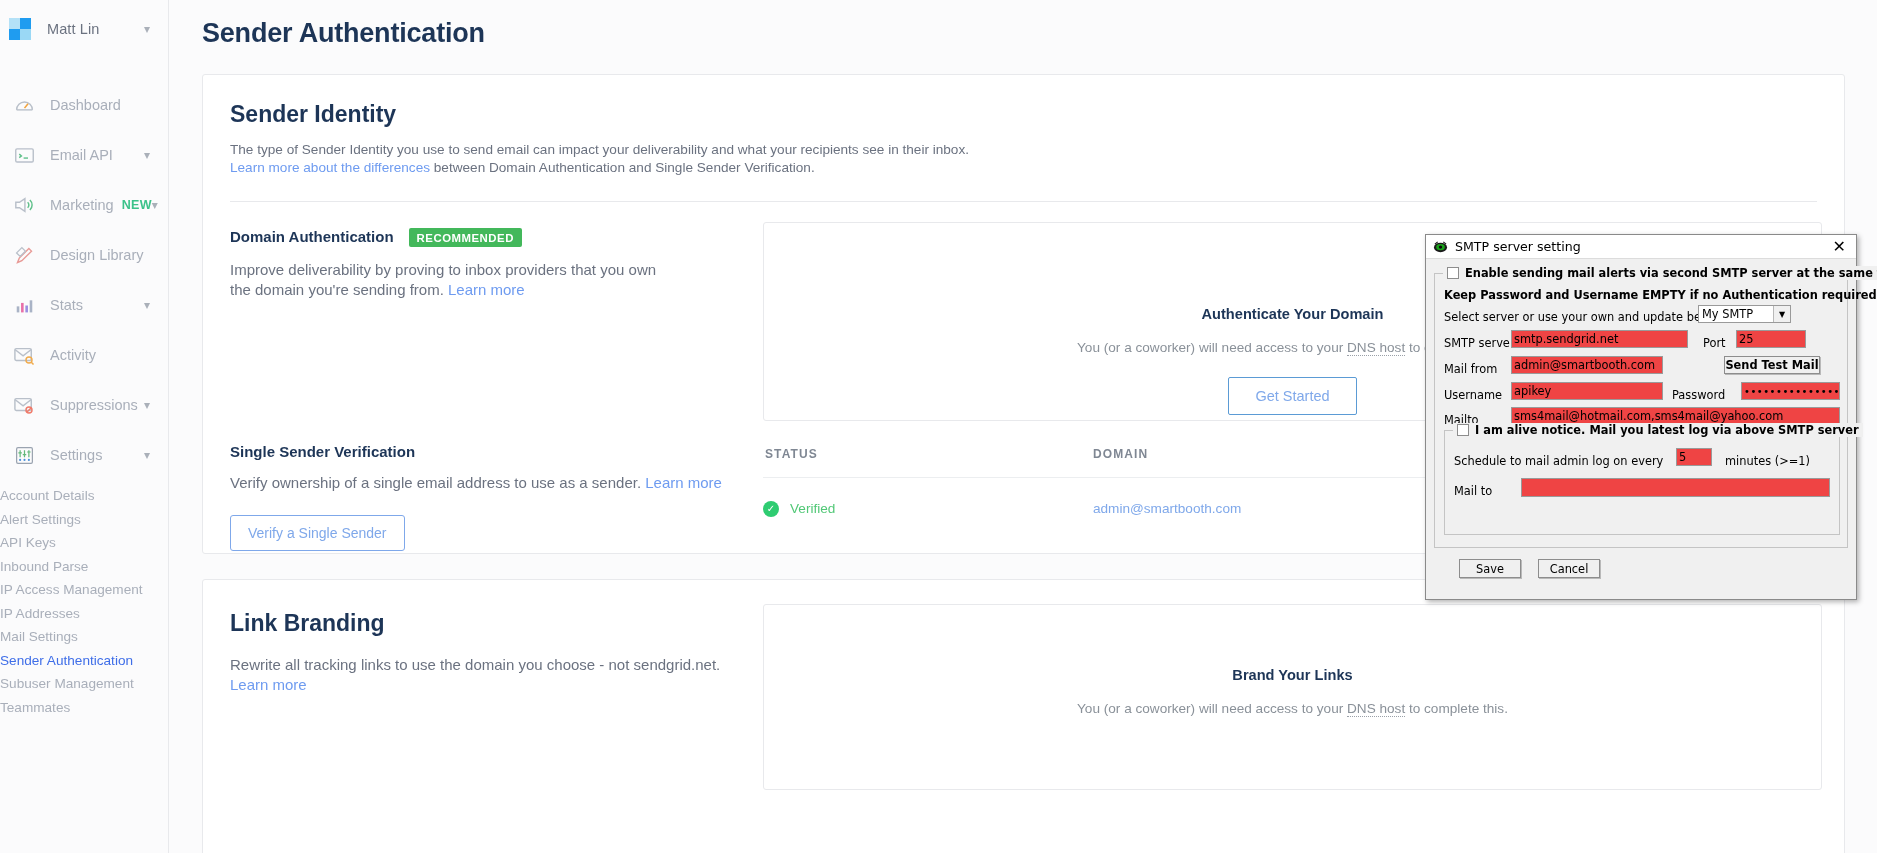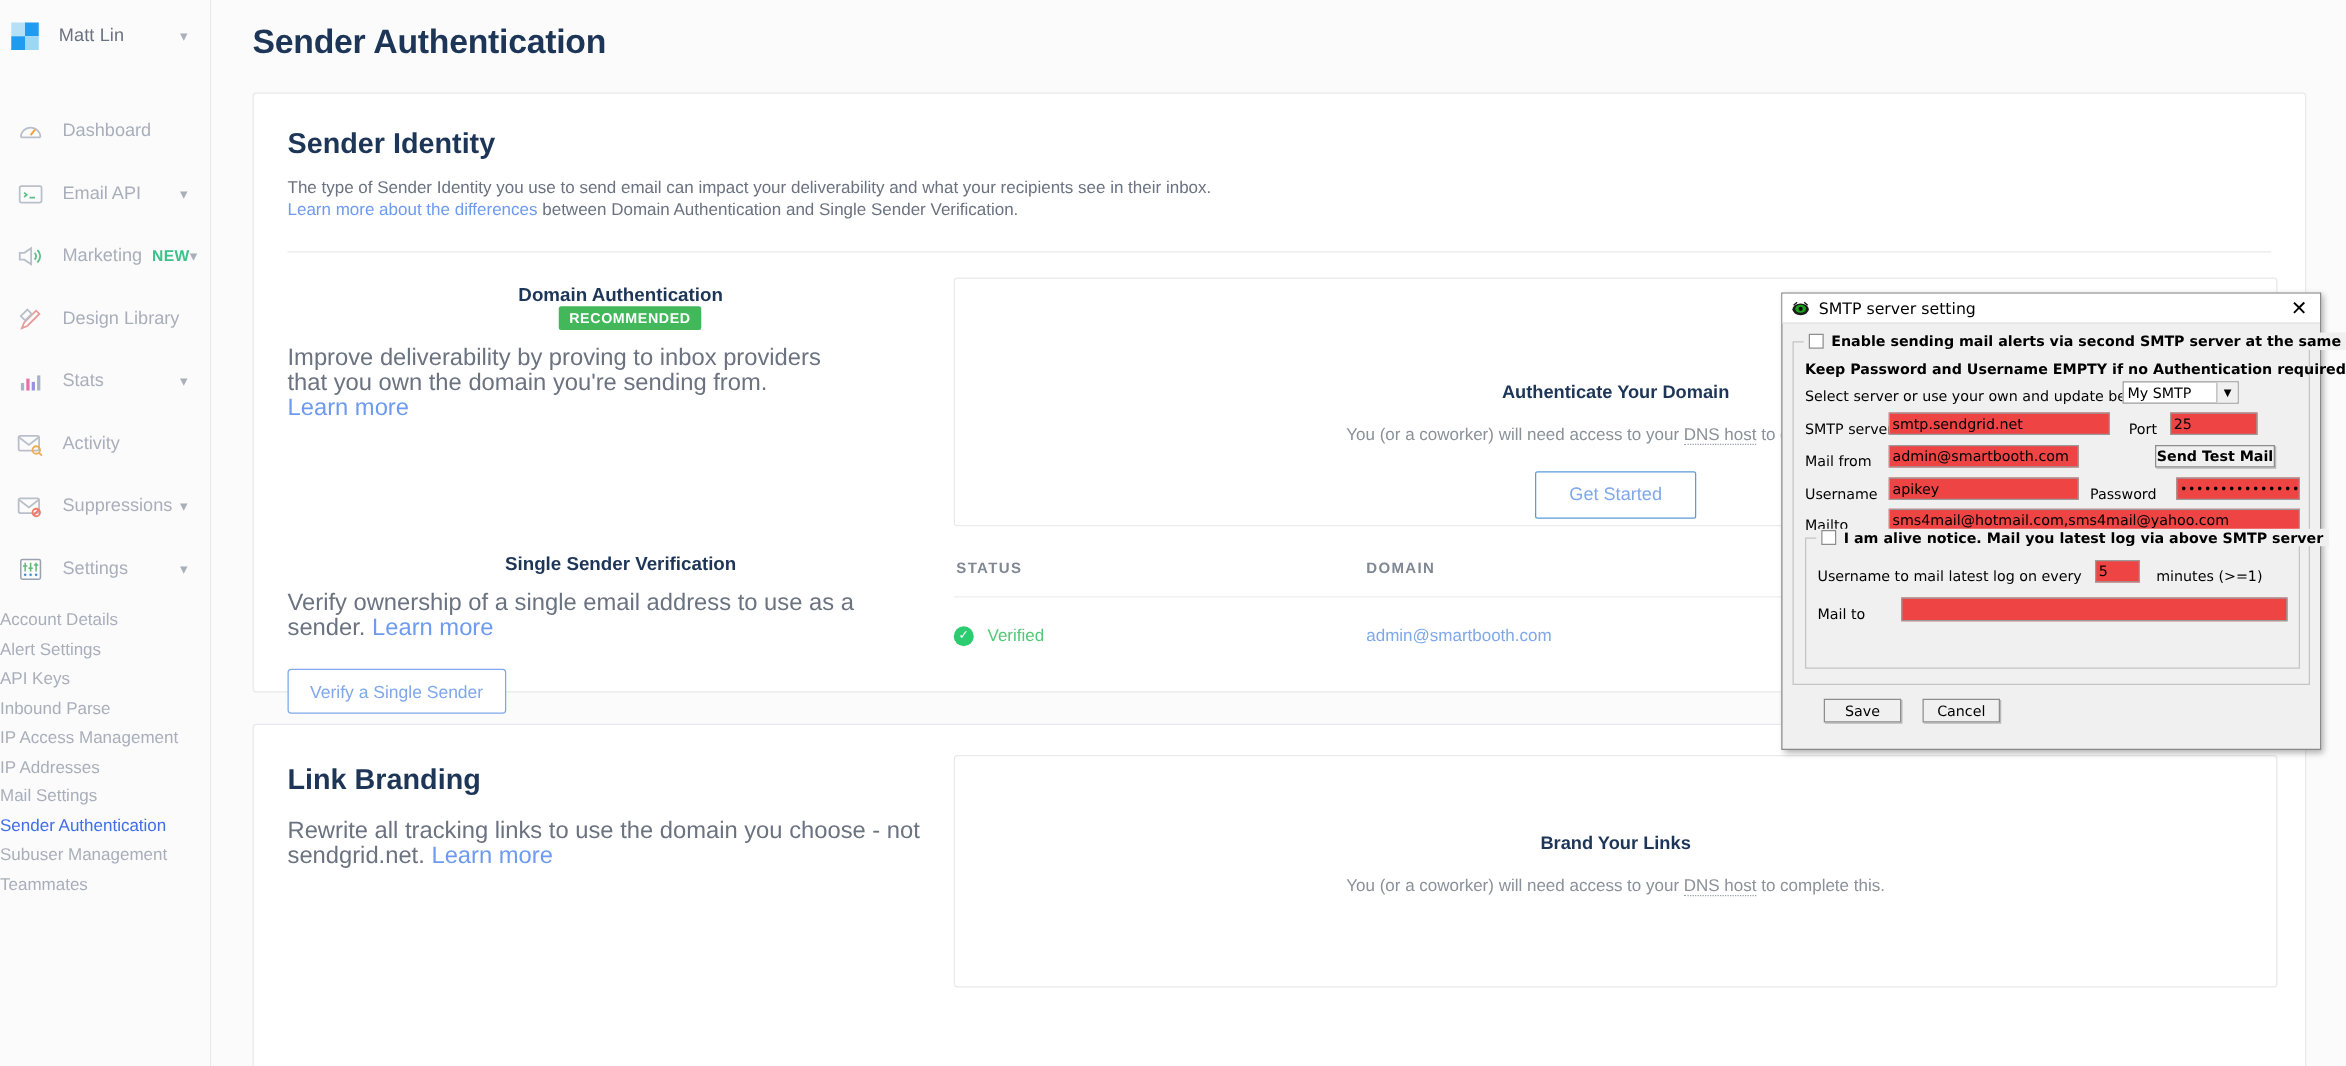--- a/index.html
+++ b/index.html
@@ -86,29 +86,29 @@
   }
   a.lnk { color: #6e9bf0; text-decoration: none; }
   .hr { margin: 24px 27px 0 27px; border-top: 1px solid #e8e9ec; }
 
   .row2 { display: flex; }
   .col-left { width: 560px; padding-left: 27px; padding-top: 26px; }
   .col-right { flex: 1; padding-top: 20px; padding-right: 22px; }
 
   .sub-h {
     font-size: 15px; color: #1d3557; font-weight: bold;
-    display: flex; align-items: center; flex-direction: column;
+    display: flex; 
   }
   .pill {
     margin-left: 15px; background: #43b85b; color: #fff;
     font-size: 11.4px; font-weight: bold; letter-spacing: .5px;
     padding: 4px 8px 3px 8px; border-radius: 2px;
   }
   .sub-p {
-    margin-top: 13px; font-size: 19px; color: #6b7280;
+    margin-top: 13px; font-size: 15px; color: #6b7280;
     line-height: 20px; max-width: 430px;
   }
   .btn-outline {
     margin-top: 22px; display: inline-block;
     border: 1px solid #7fa8ea; color: #7fa8ea; background: #fff;
     font-size: 14px; padding: 9px 17px; border-radius: 3px; cursor: pointer;
   }
 
   .panel {
     border: 1px solid #e8e9ec; border-radius: 3px;
@@ -473,21 +473,21 @@
     <div class="fld" style="left:9px; top:139px;">Mailto</div>
     <div class="inp" style="left:76px; top:133px; width:329px; height:18px;">
       <span>sms4mail@hotmail.com,sms4mail@yahoo.com</span>
     </div>
 
     <div class="gbox" id="gbox-alive" style="left:9px; top:156px; width:396px; height:105px;">
       <div class="glegend">
         <span class="cb"></span>
         <span>I am alive notice. Mail you latest log via above SMTP server</span>
       </div>
-      <div class="fld" style="left:9px; top:23px;">Username to mail latest log on every</div>
+      <div class="fld" style="left:9px; top:23px;">Schedule to mail admin log on every</div>
       <div class="inp" style="left:231px; top:17px; width:36px; height:18px;">
         <span>5</span>
       </div>
       <div class="fld" style="left:280px; top:23px;">minutes (&gt;=1)</div>
 
       <div class="fld" style="left:9px; top:53px;">Mail to</div>
       <div class="inp" style="left:76px; top:47px; width:309px; height:19px;">
         <span></span>
       </div>
     </div>

